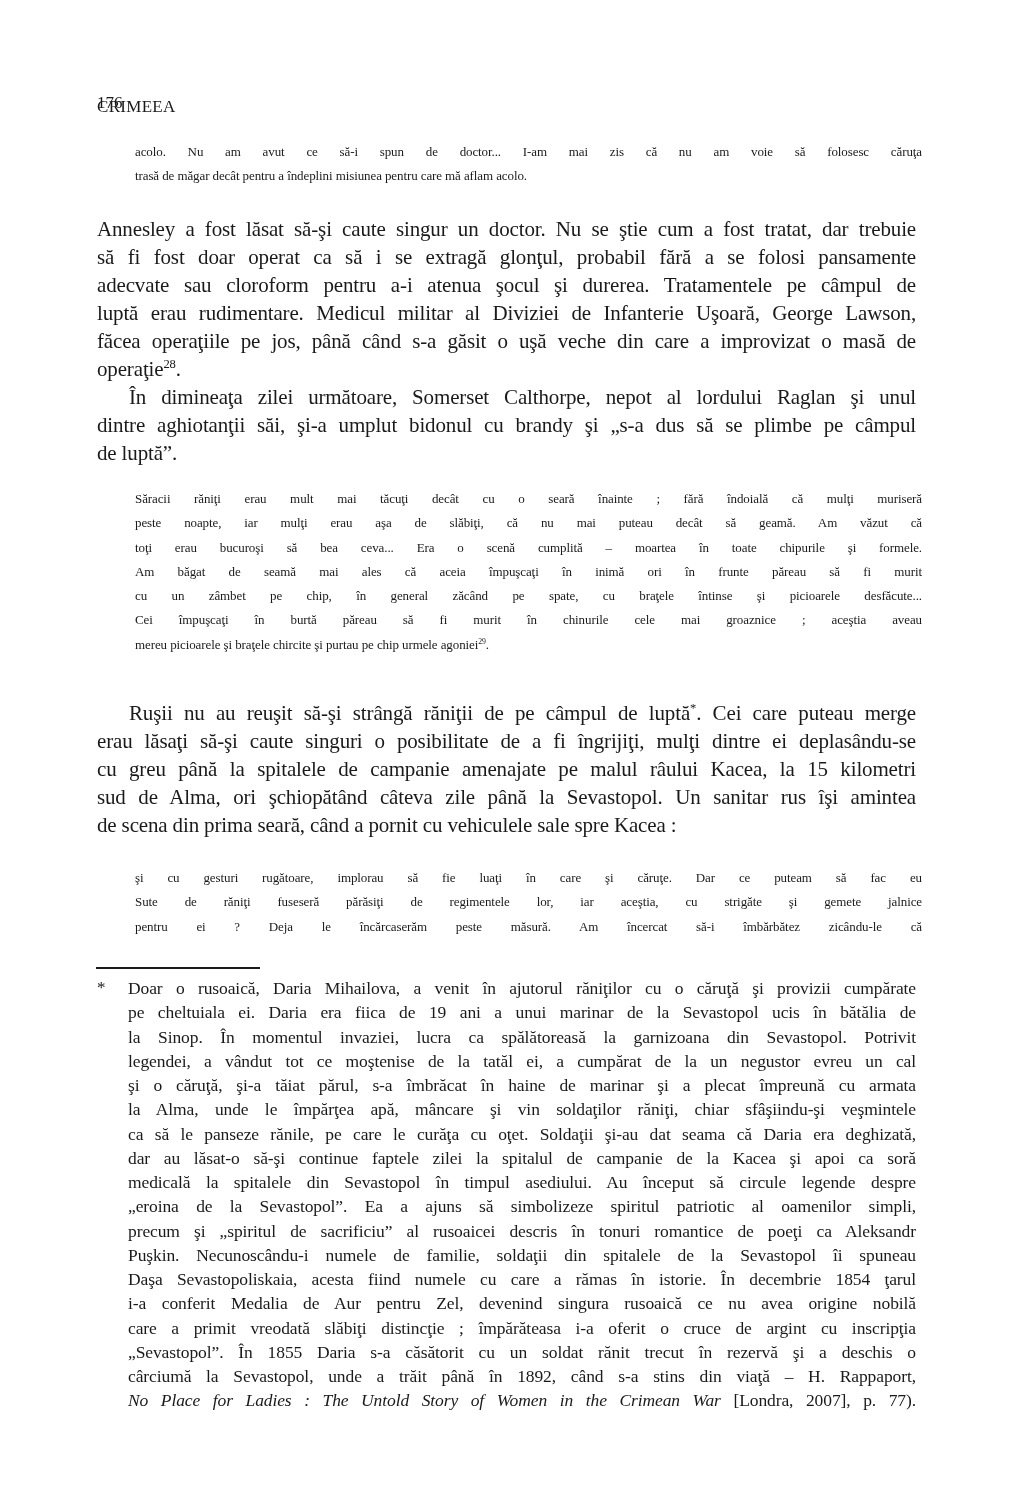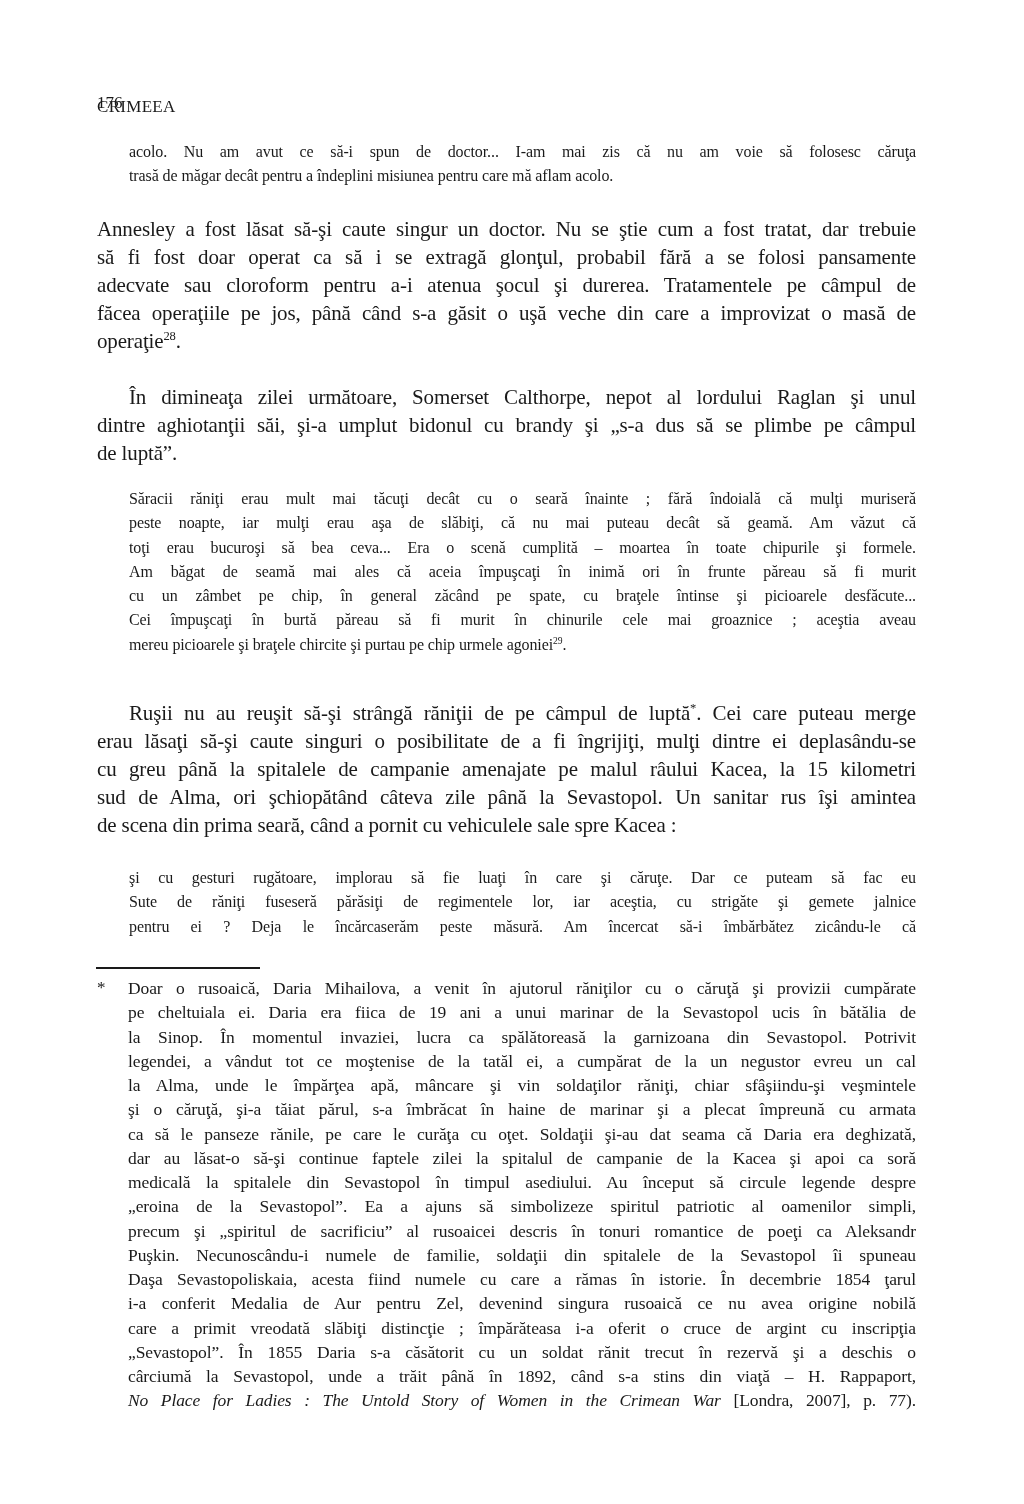--- a/index.html
+++ b/index.html
@@ -49,23 +49,23 @@
       width: 819px;
       text-align: justify;
       margin: 0;
     }
     .body-text {
       font-size: 21px;
       line-height: 28px;
       letter-spacing: -0.15px;
     }
     .quote {
-      left: 129px;
+      left: 135px;
       width: 787px;
-      font-size: 16px;
+      font-size: 13px;
       line-height: 24.3px;
       letter-spacing: -0.1px;
     }
     sup {
       font-size: 0.6em;
       line-height: 0;
       vertical-align: super;
     }
     .line {
       display: block;
@@ -119,20 +119,21 @@
 
   <div class="block quote" style="top:140px;">
     <span class="line">acolo. Nu am avut ce să-i spun de doctor... I-am mai zis că nu am voie să folosesc căruţa</span>
     <span class="line last">trasă de măgar decât pentru a îndeplini misiunea pentru care mă aflam acolo.</span>
   </div>
 
   <div class="block body-text" style="top:215px;">
     <span class="line">Annesley a fost lăsat să-şi caute singur un doctor. Nu se ştie cum a fost tratat, dar trebuie</span>
     <span class="line">să fi fost doar operat ca să i se extragă glonţul, probabil fără a se folosi pansamente</span>
     <span class="line">adecvate sau cloroform pentru a-i atenua şocul şi durerea. Tratamentele pe câmpul de</span>
+    <span class="line">luptă erau rudimentare. Medicul militar al Diviziei de Infanterie Uşoară, George Lawson,</span>
     <span class="line">făcea operaţiile pe jos, până când s-a găsit o uşă veche din care a improvizat o masă de</span>
     <span class="line last"><span>operaţie</span><sup>28</sup><span>.</span></span>
   </div>
 
   <div class="block body-text" style="top:383px;">
     <span class="line" style="padding-left:32px;box-sizing:border-box;">În dimineaţa zilei următoare, Somerset Calthorpe, nepot al lordului Raglan şi unul</span>
     <span class="line">dintre aghiotanţii săi, şi-a umplut bidonul cu brandy şi „s-a dus să se plimbe pe câmpul</span>
     <span class="line last">de luptă”.</span>
   </div>
 
@@ -162,22 +163,22 @@
 
   <div class="footnote-rule"></div>
 
   <div class="footnote">
     <span class="footnote-marker">*</span>
     <div class="footnote-body">
       <span class="line">Doar o rusoaică, Daria Mihailova, a venit în ajutorul răniţilor cu o căruţă şi provizii cumpărate</span>
       <span class="line">pe cheltuiala ei. Daria era fiica de 19 ani a unui marinar de la Sevastopol ucis în bătălia de</span>
       <span class="line">la Sinop. În momentul invaziei, lucra ca spălătoreasă la garnizoana din Sevastopol. Potrivit</span>
       <span class="line">legendei, a vândut tot ce moştenise de la tatăl ei, a cumpărat de la un negustor evreu un cal</span>
+      <span class="line">şi o căruţă, şi-a tăiat părul, s-a îmbrăcat în haine de marinar şi a plecat împreună cu armata</span>
       <span class="line">la Alma, unde le împărţea apă, mâncare şi vin soldaţilor răniţi, chiar sfâşiindu-şi veşmintele</span>
-      <span class="line">şi o căruţă, şi-a tăiat părul, s-a îmbrăcat în haine de marinar şi a plecat împreună cu armata</span>
       <span class="line">ca să le panseze rănile, pe care le curăţa cu oţet. Soldaţii şi-au dat seama că Daria era deghizată,</span>
       <span class="line">dar au lăsat-o să-şi continue faptele zilei la spitalul de campanie de la Kacea şi apoi ca soră</span>
       <span class="line">medicală la spitalele din Sevastopol în timpul asediului. Au început să circule legende despre</span>
       <span class="line">„eroina de la Sevastopol”. Ea a ajuns să simbolizeze spiritul patriotic al oamenilor simpli,</span>
       <span class="line">precum şi „spiritul de sacrificiu” al rusoaicei descris în tonuri romantice de poeţi ca Aleksandr</span>
       <span class="line">Puşkin. Necunoscându-i numele de familie, soldaţii din spitalele de la Sevastopol îi spuneau</span>
       <span class="line">Daşa Sevastopoliskaia, acesta fiind numele cu care a rămas în istorie. În decembrie 1854 ţarul</span>
       <span class="line">i-a conferit Medalia de Aur pentru Zel, devenind singura rusoaică ce nu avea origine nobilă</span>
       <span class="line">care a primit vreodată slăbiţi distincţie ; împărăteasa i-a oferit o cruce de argint cu inscripţia</span>
       <span class="line">„Sevastopol”. În 1855 Daria s-a căsătorit cu un soldat rănit trecut în rezervă şi a deschis o</span>

